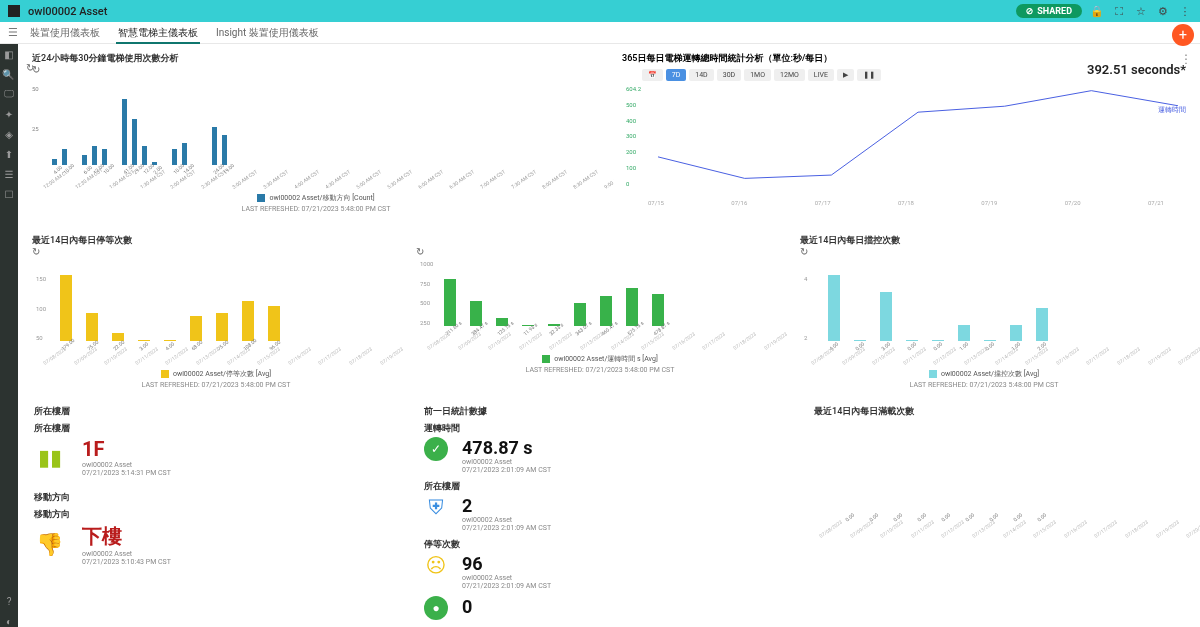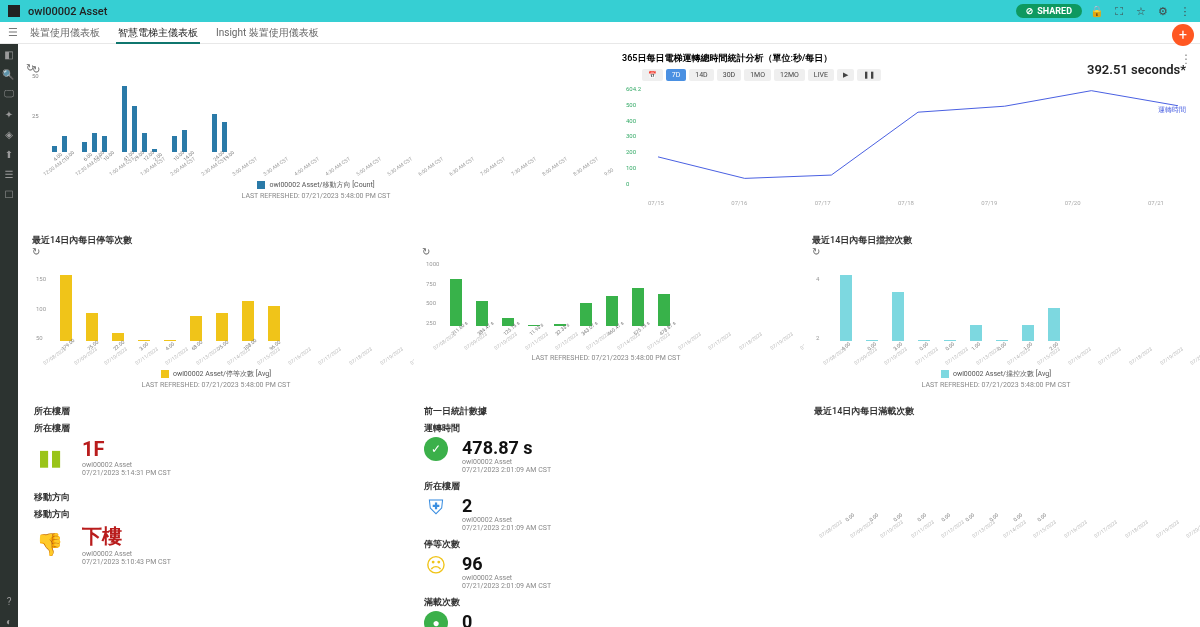--- a/index.html
+++ b/index.html
@@ -46,21 +46,21 @@
 .ctrl { font-size: 7px; padding: 2px 6px; border-radius: 2px; background: #efefef; color: #444; cursor: pointer; }
 .ctrl.active { background: #4a90e2; color: #fff; }
 .big-num { position: absolute; right: 12px; top: 14px; font-size: 13px; font-weight: 600; color: #222; }
 .line-chart { padding: 4px 14px; position: relative; height: 118px; }
 .line-yaxis { position: absolute; left: 4px; top: 4px; bottom: 12px; display: flex; flex-direction: column; justify-content: space-between; font-size: 6px; color: #3a6; }
 .line-svg { margin-left: 22px; width: 520px; height: 100px; }
 .line-xaxis { display: flex; justify-content: space-between; margin-left: 26px; width: 516px; font-size: 6px; color: #aaa; }
 .anno { position: absolute; right: 4px; top: 24px; font-size: 7px; color: #4a60e2; }
 
 
-.row2 { display: grid; grid-template-columns: 384px 384px 384px; gap: 6px; grid-column: 1 / span 2; }
+.row2 { display: grid; grid-template-columns: 384px 384px 384px; gap: 0; grid-column: 1 / span 2; }
 .small-card { background: #fff; padding: 4px 8px; position: relative; }
 .small-bars { display: flex; align-items: flex-end; height: 92px; gap: 14px; padding: 26px 10px 0 28px; position: relative; }
 .small-bars .yaxis { position: absolute; left: 4px; top: 26px; bottom: 0; display: flex; flex-direction: column; justify-content: space-between; font-size: 6px; color: #999; }
 .sbar { width: 12px; }
 .yellow { background: #f0c419; }
 .green { background: #38b24a; }
 .cyan { background: #7dd8e0; }
 .small-bar-labels { display: flex; gap: 14px; padding: 0 10px 0 28px; margin-top: 2px; }
 .small-bar-labels span { width: 12px; font-size: 5px; color: #777; transform: rotate(-40deg); transform-origin: top left; white-space: nowrap; position: relative; top: 4px; }
 .small-xaxis { display: flex; gap: 4px; padding: 0 8px 0 10px; margin-top: 12px; }
@@ -128,20 +128,21 @@
   <span class="tabbar-icon">☰</span>
   <div class="tab">裝置使用儀表板</div>
   <div class="tab active">智慧電梯主儀表板</div>
   <div class="tab">Insight 裝置使用儀表板</div>
 </div>
 <div class="fab">+</div>
 
 <div class="content">
 
   <div class="card">
+    <div class="card-title">近24小時每30分鐘電梯使用次數分析</div>
     <div class="refresh">↻</div>
     <div class="bars-row">
       <div class="axis">
         <span>50</span>
         <span>25</span>
         <span></span>
       </div>
 
     <div class="bar" style="height: 6.4px;"></div>
         <div class="bar" style="height: 16px;"></div>
@@ -354,20 +355,24 @@
           <span>07/13/2023</span>
           <span>07/14/2023</span>
           <span>07/15/2023</span>
           <span>07/16/2023</span>
           <span>07/17/2023</span>
           <span>07/18/2023</span>
           <span>07/19/2023</span>
           <span>07/20/2023</span>
           <span>07/21/2023</span>
         </div>
+      <div class="legend">
+          <span class="legend-dot" style="background:#38b24a"></span>
+          <span>owl00002 Asset/運轉時間 s [Avg]</span>
+        </div>
       <div class="last-ref">LAST REFRESHED: 07/21/2023 5:48:00 PM CST</div>
     </div>
     <div class="small-card">
       <div class="card-title">最近14日內每日擋控次數</div>
       <div class="refresh">↻</div>
       <div class="small-bars">
           <div class="yaxis">
             <span>4</span>
             <span>2</span>
           </div>
@@ -461,21 +466,20 @@
       </div>
       <div class="kv-sec-title">停等次數</div>
       <div class="stat-block">
         <div class="stat-ico yellow-fg" style="font-size:20px">☹</div>
         <div>
           <div class="stat-val">96</div>
           <div class="kv-sub">owl00002 Asset</div>
           <div class="kv-sub">07/21/2023 2:01:09 AM CST</div>
         </div>
       </div>
-      <div class="kv-sec-title">滿載次數</div>
       <div class="stat-block">
         <div class="stat-ico green-bg">●</div>
         <div>
           <div class="stat-val">0</div>
         </div>
       </div>
     </div>
 
     <div class="kv-card">
       <div class="kv-title">最近14日內每日滿載次數</div>

